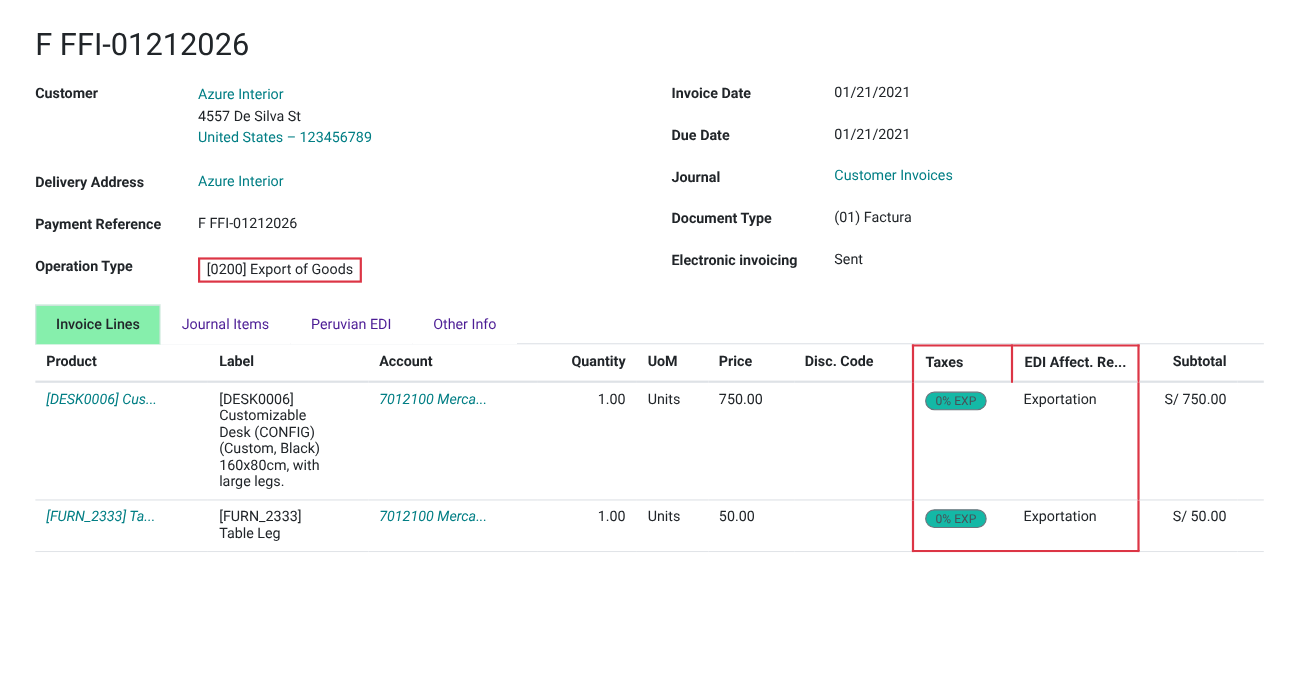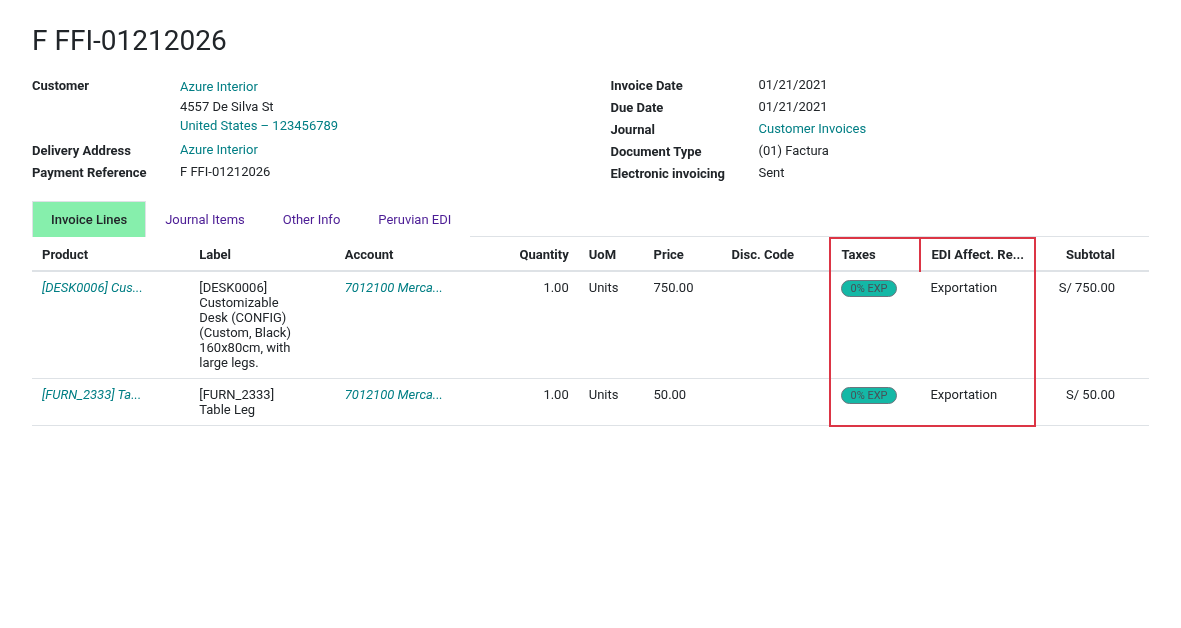--- a/index.html
+++ b/index.html
@@ -18,21 +18,21 @@
     }
     .form-grid {
       display: grid;
       grid-template-columns: 1fr 1fr;
       gap: 0 40px;
       margin-bottom: 20px;
     }
     .form-left, .form-right {
       display: flex;
       flex-direction: column;
-      gap: 6px;
+      gap: 22px;
     }
     .field-row {
       display: flex;
       align-items: flex-start;
       gap: 8px;
     }
     .field-label {
       font-weight: 700;
       color: #212529;
       min-width: 140px;
@@ -144,20 +144,24 @@
       </div>
     </div>
     <div class="field-row">
       <span class="field-label">Delivery Address</span>
       <span class="field-value link">Azure Interior</span>
     </div>
     <div class="field-row">
       <span class="field-label">Payment Reference</span>
       <span class="field-value">F FFI-01212026</span>
     </div>
+    <div class="field-row">
+      <span class="field-label">Operation Type</span>
+      <span class="field-value operation-type-box">[0200] Export of Goods</span>
+    </div>
   </div>
 
   <div class="form-right">
     <div class="field-row">
       <span class="field-label">Invoice Date</span>
       <span class="field-value">01/21/2021</span>
     </div>
     <div class="field-row">
       <span class="field-label">Due Date</span>
       <span class="field-value">01/21/2021</span>
@@ -173,22 +177,22 @@
     <div class="field-row">
       <span class="field-label">Electronic invoicing</span>
       <span class="field-value">Sent</span>
     </div>
   </div>
 </div>
 
 <div class="tabs-bar">
   <div class="tab active">Invoice Lines</div>
   <div class="tab">Journal Items</div>
+  <div class="tab">Peruvian EDI</div>
   <div class="tab">Other Info</div>
-  <div class="tab">Peruvian EDI</div>
 </div>
 
 <div class="table-container">
   <table>
     <thead>
       <tr>
         <th>Product</th>
         <th>Label</th>
         <th>Account</th>
         <th style="text-align:right">Quantity</th>

